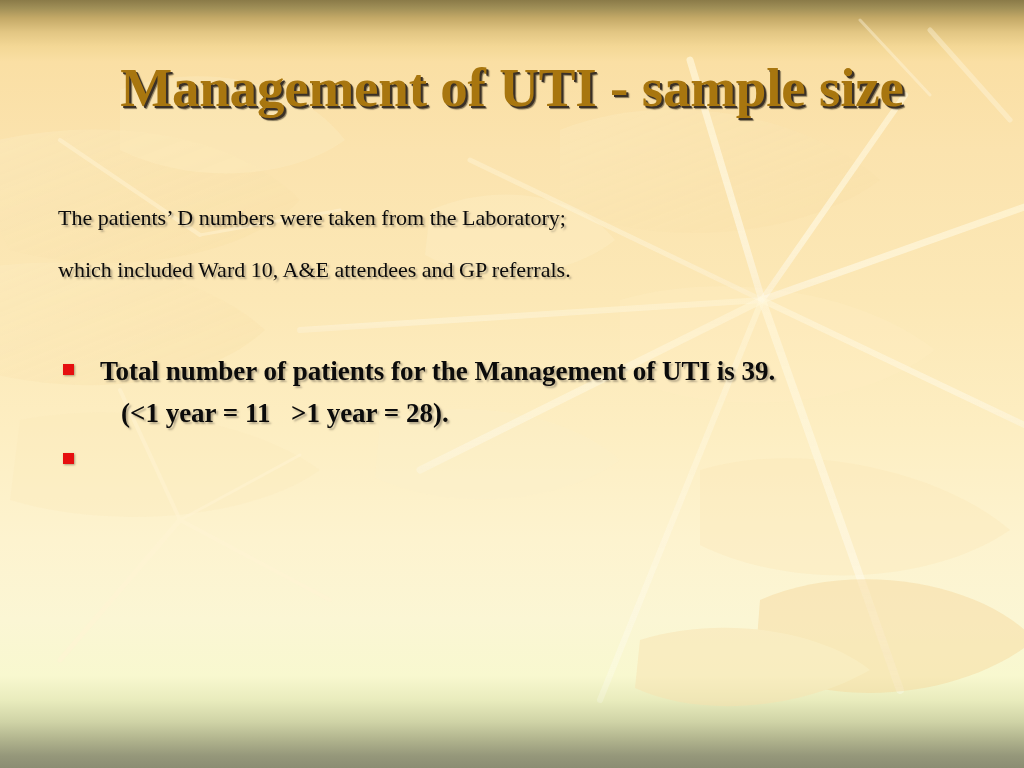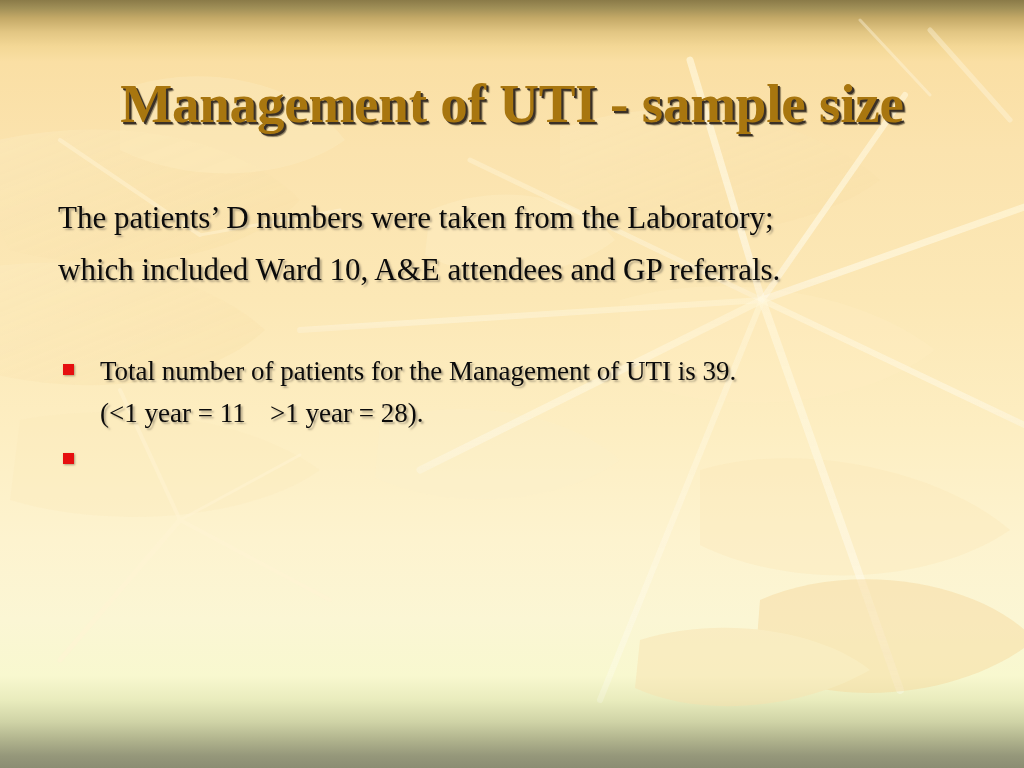--- a/index.html
+++ b/index.html
@@ -51,21 +51,21 @@
   .bg-art svg {
     display: block;
     width: 1024px;
     height: 768px;
   }
 
   
   .title-block {
     position: absolute;
     left: 0;
-    top: 74px;
+    top: 58px;
     width: 1024px;
     text-align: center;
   }
   .slide-title {
     display: inline-block;
     font-family: "Liberation Serif", "DejaVu Serif", serif;
     font-weight: bold;
     font-size: 55px;
     line-height: 60px;
     letter-spacing: -0.2px;
@@ -75,21 +75,21 @@
       3px 3px 1px rgba(40,32,22,0.55);
     white-space: nowrap;
   }
 
   
   .intro {
     position: absolute;
     left: 58px;
     top: 192px;
     width: 910px;
-    font-size: 31px;
+    font-size: 22px;
     line-height: 52px;
     color: #0b0b0b;
     text-shadow: 2px 2px 2px rgba(120,110,90,0.55);
   }
   .intro .line {
     display: block;
     white-space: nowrap;
   }
 
   
@@ -97,20 +97,21 @@
     position: absolute;
     left: 58px;
     top: 352px;
     width: 930px;
     font-size: 27px;
     color: #0b0b0b;
   }
   .bullet-item {
     position: relative;
     margin-bottom: 5px;
+    font-weight: bold;
   }
   .bullet-marker {
     position: absolute;
     left: 5px;
     top: 12px;
     width: 11px;
     height: 11px;
     background: #e60f0f;
     box-shadow: 1px 1px 2px rgba(120,100,70,0.6);
   }
@@ -130,20 +131,21 @@
   .sub-line {
     display: block;
     margin-left: 42px;
     line-height: 46px;
     white-space: nowrap;
     text-shadow: 2px 2px 2px rgba(120,110,90,0.55);
   }
   .sub-line .seg-a {
     display: inline-block;
     width: 170px;
+    margin-left: 21px;
   }
   .sub-line .seg-b {
     display: inline-block;
   }
 </style>
 </head>
 <body>
 
 <div class="slide">
 

